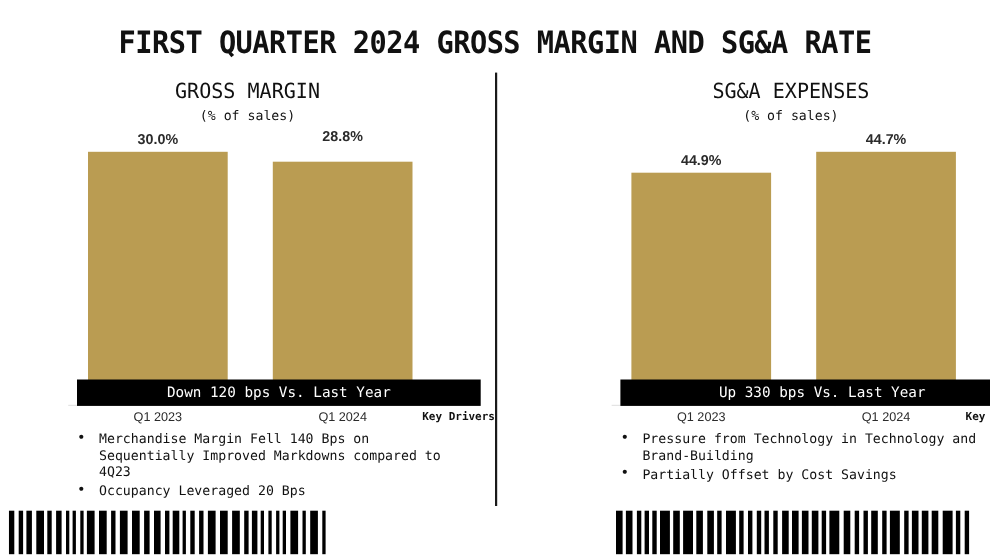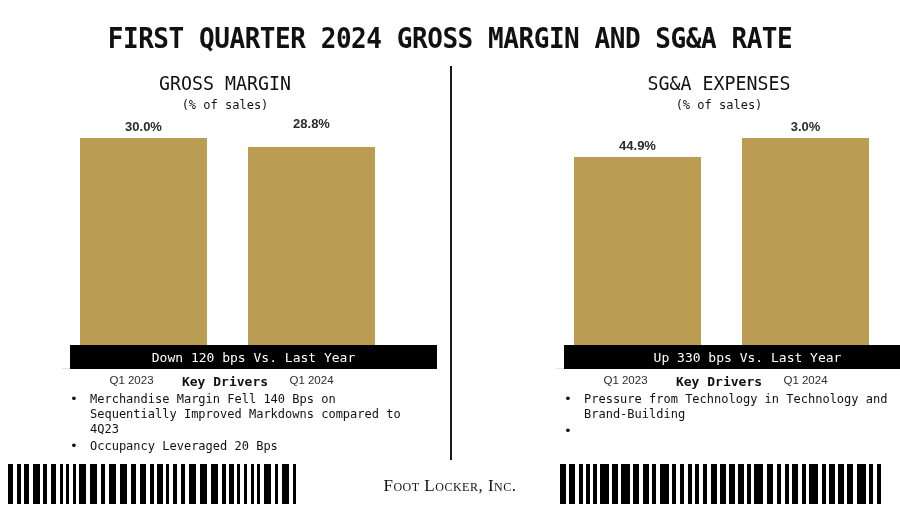--- a/index.html
+++ b/index.html
@@ -76,40 +76,40 @@
     position:absolute;left:0;width:100%;
     text-align:center;
     font-family:"Liberation Sans",sans-serif;
     font-size:13px;font-weight:bold;color:#2b2b2b;
   }
   .cat-label{
     position:absolute;top:246px;width:127px;text-align:center;
     font-family:"Liberation Sans",sans-serif;
     font-size:11.5px;color:#2b2b2b;
   }
-  .cat-label.c1{left:68px;}
+  .cat-label.c1{left:80px;}
   .cat-label.c2{left:248px;}
 
   
   .banner{
     position:absolute;top:285px;left:70px;width:367px;height:24px;
     background:#000;
     display:flex;align-items:center;justify-content:center;
   }
   .banner-text{
     font-family:"DejaVu Sans Mono","Liberation Sans",sans-serif;
     font-size:13px;color:#ffffff;letter-spacing:0px;
   }
 
   
   .kd-title{
     position:absolute;top:314px;left:0;width:450px;
-    text-align:center;
-    font-family:"DejaVu Sans Mono","Liberation Sans",sans-serif;
-    font-size:13px;font-weight:bold;color:#111;
+    text-align:right;
+    font-family:"DejaVu Sans Mono","Liberation Sans",sans-serif;
+    font-size:10px;font-weight:bold;color:#111;
   }
   .kd-list{
     position:absolute;top:332px;left:62px;width:340px;
     margin:0;padding:0;list-style:none;
   }
   .kd-item{
     position:relative;
     padding-left:28px;
     font-family:"DejaVu Sans Mono","Liberation Sans",sans-serif;
     font-size:12px;line-height:15px;color:#111;
@@ -188,41 +188,42 @@
 
     <div class="chart">
       <div class="axis-line"></div>
 
       <div class="plot">
         <div class="bar-group g1">
           <div class="bar-value" id="rv1" style="bottom: 195px;">44.9%</div>
           <div class="bar" id="rb1" style="height: 191px;"></div>
         </div>
         <div class="bar-group g2">
-          <div class="bar-value" id="rv2" style="bottom: 214px;">3.0%</div>
+          <div class="bar-value" id="rv2" style="bottom: 214px;">44.7%</div>
           <div class="bar" id="rb2" style="height: 210px;"></div>
         </div>
       </div>
 
       <div class="cat-label c1">Q1 2023</div>
       <div class="cat-label c2">Q1 2024</div>
     </div>
 
     <div class="banner">
       <span class="banner-text">Up 330 bps Vs. Last Year</span>
     </div>
 
     <div class="kd-title">Key Drivers</div>
     <ul class="kd-list">
       <li class="kd-item">
         <span class="bullet">•</span>
         <span>Pressure from Technology in Technology and Brand-Building</span>
       </li>
       <li class="kd-item">
         <span class="bullet">•</span>
+        <span>Partially Offset by Cost Savings</span>
       </li>
     </ul>
   </div>
 
   <div class="footer">
     <div class="barcode left" id="barcode-left">
         <span style="width:6px;margin-right:4px;"></span>
         <span style="width:6px;margin-right:3px;"></span>
         <span style="width:6px;margin-right:4px;"></span>
         <span style="width:9px;margin-right:3px;"></span>
@@ -288,16 +289,15 @@
         <span style="width:4px;margin-right:3px;"></span>
         <span style="width:9px;margin-right:4px;"></span>
         <span style="width:4px;margin-right:3px;"></span>
         <span style="width:6px;margin-right:3px;"></span>
         <span style="width:6px;margin-right:3px;"></span>
         <span style="width:6px;margin-right:4px;"></span>
         <span style="width:9px;margin-right:3px;"></span>
         <span style="width:4px;margin-right:4px;"></span>
         <span style="width:4px;margin-right:3px;"></span>
       </div>
-    <div class="logo">Foot Locker, Inc.</div>
   </div>
 
 </div>
 
 </body></html>

